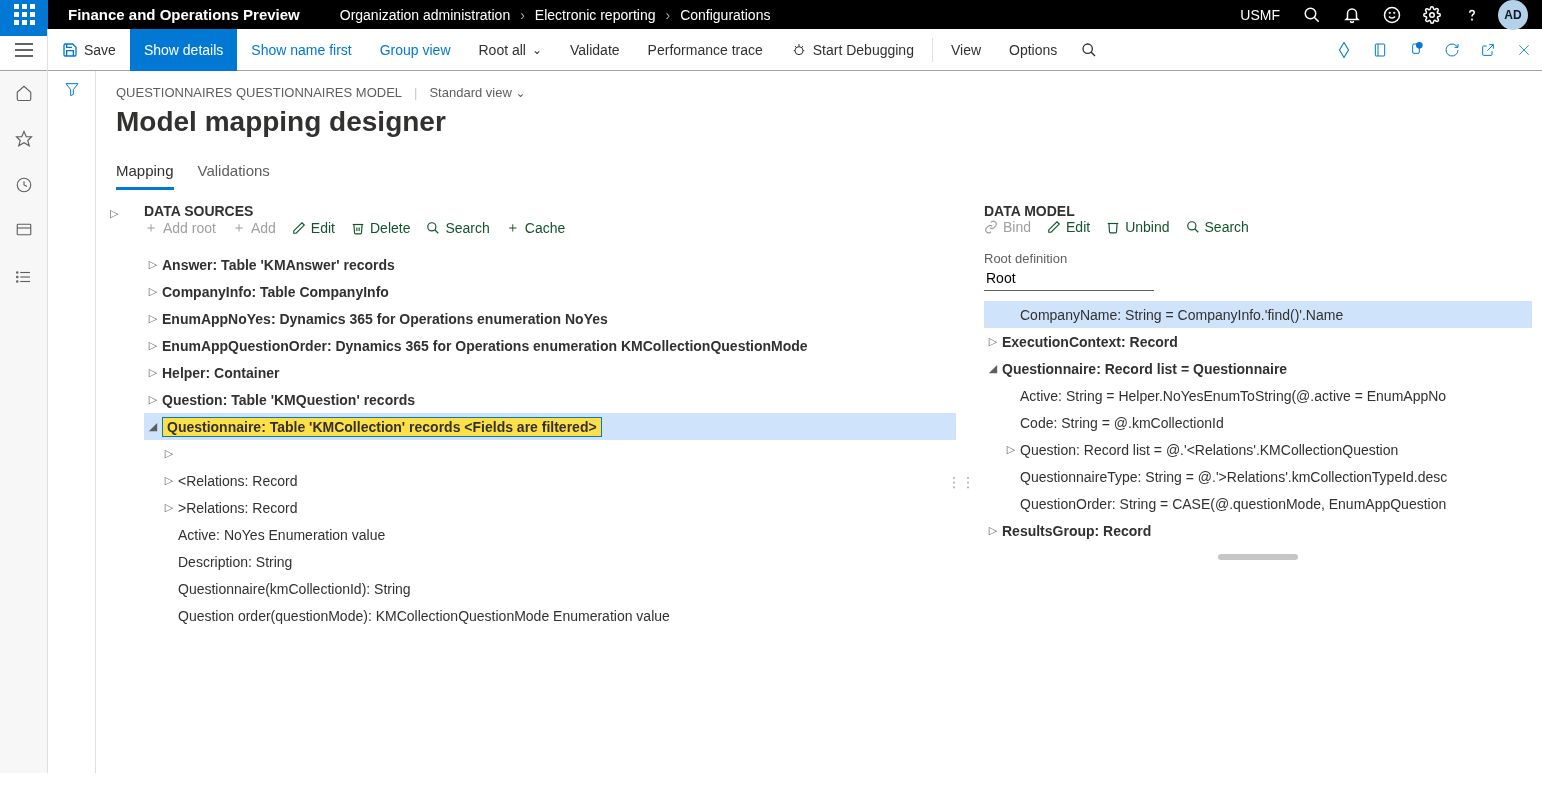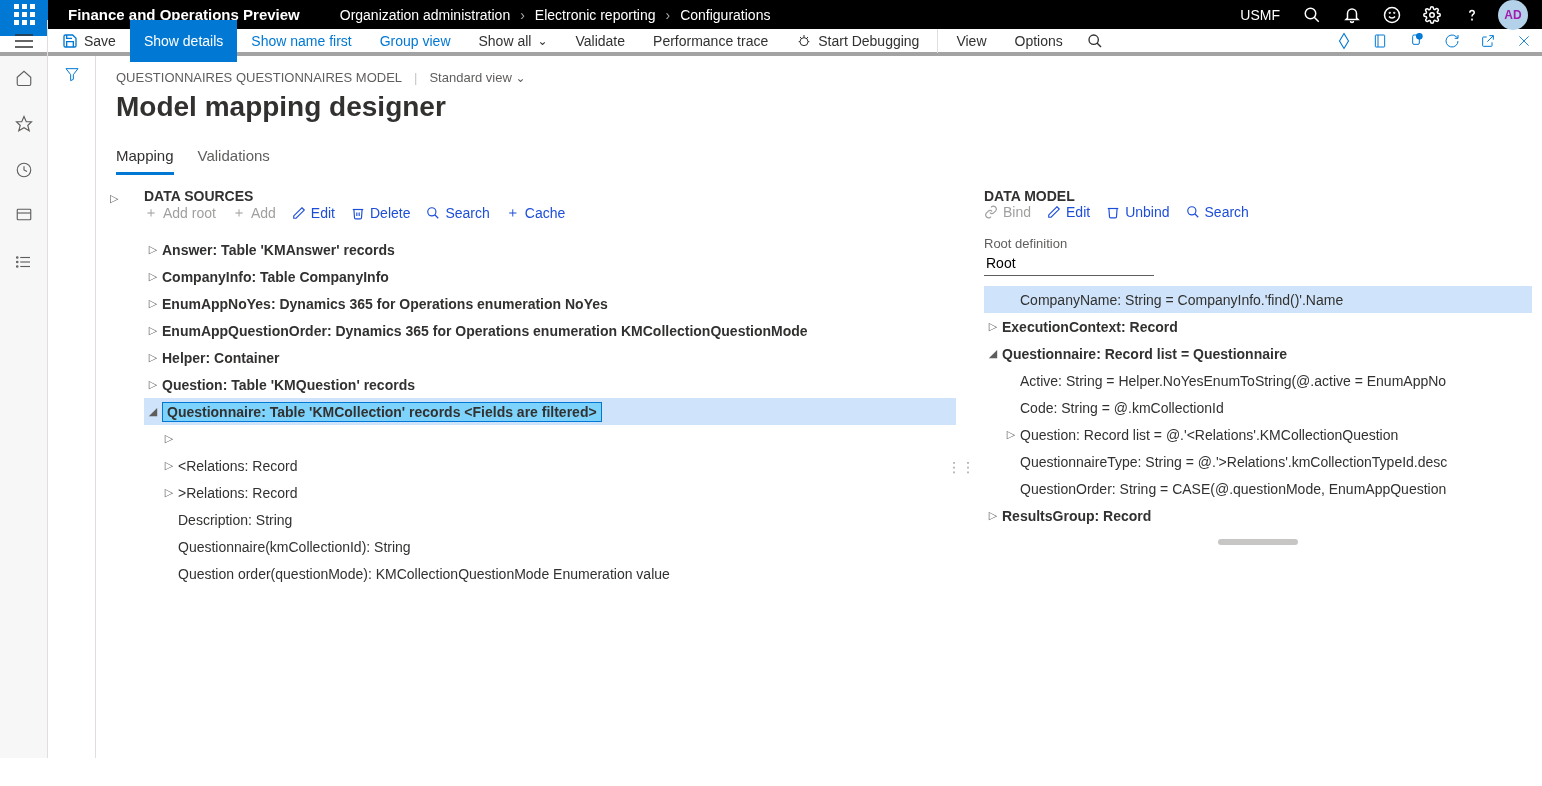--- a/index.html
+++ b/index.html
@@ -10,24 +10,24 @@
 .topbar .waffle { width: 48px; height: 42px; background: #0078d4; display: flex; align-items: center; justify-content: center; cursor: pointer; }
 .waffle-grid { display: grid; grid-template-columns: repeat(3, 5px); grid-gap: 3px; }
 .waffle-grid span { width: 5px; height: 5px; background: #fff; }
 .topbar .title { padding: 0 20px; font-weight: 600; font-size: 15px; }
 .topbar .breadcrumb { display: flex; align-items: center; flex: 1; padding-left: 20px; }
 .topbar .breadcrumb span.bc { color: #fff; }
 .topbar .breadcrumb span.sep { margin: 0 10px; color: #aaa; }
 .topbar .right { display: flex; align-items: center; padding-right: 8px; }
 .topbar .right span.company { padding: 0 12px; font-size: 14px; }
 .topbar .icon-btn { width: 40px; height: 42px; display: flex; align-items: center; justify-content: center; cursor: pointer; color: #fff; }
-.avatar { width: 30px; height: 30px; border-radius: 50%; background: #b3d1e8; color: #a21caf; display: flex; align-items: center; justify-content: center; font-size: 12px; font-weight: 600; margin: 0 6px; }
-
-
-.actionbar { height: 27px; border-bottom: 4px solid #a3a3a3; display: flex; align-items: center; background: #fff; }
+.avatar { width: 30px; height: 30px; border-radius: 50%; background: #b3d1e8; color: #0f172a; display: flex; align-items: center; justify-content: center; font-size: 12px; font-weight: 600; margin: 0 6px; }
+
+
+.actionbar { height: 42px; border-bottom: 1px solid #a3a3a3; display: flex; align-items: center; background: #fff; }
 .left-rail-toggle { width: 48px; display: flex; align-items: center; justify-content: center; border-right: 1px solid #e1dfdd; height: 42px; cursor: pointer; }
 .actionbar .btn { height: 42px; display: flex; align-items: center; padding: 0 14px; cursor: pointer; color: #323130; gap: 6px; border-right: 0; }
 .actionbar .btn.save svg { color: #0078d4; }
 .actionbar .btn.primary { background: #0078d4; color: #fff; }
 .actionbar .btn.link { color: #0078d4; }
 .actionbar .sep { width: 1px; height: 24px; background: #e1dfdd; margin: 0 4px; }
 .actionbar .spacer { flex: 1; }
 .actionbar .icon-sm { width: 36px; display: flex; align-items: center; justify-content: center; cursor: pointer; color: #0078d4; height: 42px; }
 
 
@@ -50,32 +50,32 @@
 
 .content-split { display: flex; flex: 1; overflow: hidden; }
 .ds-panel { width: 860px; padding: 12px 0 12px 0; overflow: auto; position: relative; }
 .dm-panel { flex: 1; padding: 12px 10px 12px 18px; overflow: hidden; }
 
 .ds-panel .expand-mini { position: absolute; left: 14px; top: 16px; color: #605e5c; cursor: pointer; font-size: 11px; }
 .section-head { font-size: 14px; font-weight: 600; color: #323130; margin-bottom: 0; }
 .ds-panel .section-head { margin-left: 48px; }
 .ds-toolbar, .dm-toolbar { display: flex; align-items: center; gap: 16px; margin-bottom: 14px; }
 .ds-panel .ds-toolbar { margin-left: 48px; }
-.tool-btn { display: flex; align-items: center; gap: 5px; color: #1d4ed8; cursor: pointer; font-size: 14px; }
+.tool-btn { display: flex; align-items: center; gap: 5px; color: #14532d; cursor: pointer; font-size: 14px; }
 .tool-btn.disabled { color: #a19f9d; cursor: default; }
 
 .tree { margin-left: 48px; }
 .tree-row { display: flex; align-items: center; height: 27px; padding-left: 0; cursor: pointer; }
 .tree-row .caret { width: 18px; font-size: 11px; color: #605e5c; text-align: center; }
 .tree-row .label { white-space: nowrap; }
 .tree-row.l0 { padding-left: 0; }
 .tree-row.l0 .label { font-weight: 600; }
 .tree-row.l1 { padding-left: 16px; }
 .tree-row.selected { background: #cfe4fa; }
-.tree-row.selected .label { border: 1px solid #0078d4; padding: 1px 4px; background: #7dd3fc; }
+.tree-row.selected .label { border: 1px solid #0078d4; padding: 1px 4px; background: #fde047; }
 
 .splitter { width: 10px; display: flex; align-items: center; justify-content: center; cursor: col-resize; color: #a19f9d; user-select: none; }
 
 .dm-panel .field-label { font-size: 13px; color: #605e5c; margin-top: 16px; }
 .dm-panel .field-input { border: none; border-bottom: 1px solid #605e5c; padding: 4px 2px; font-size: 14px; width: 170px; margin-bottom: 10px; }
 
 .dm-tree .tree-row.hl { background: #cfe4fa; }
 .dm-tree .tree-row .caret { width: 18px; }
 .dm-tree .tree-row.l0 { padding-left: 0; }
 .dm-tree .tree-row.l1 { padding-left: 18px; }
@@ -169,21 +169,21 @@
   <div class="btn primary">
       <span>Show details</span>
     </div>
   <div class="btn link">
       <span>Show name first</span>
     </div>
   <div class="btn link">
       <span>Group view</span>
     </div>
   <div class="btn">
-      <span>Show all</span>
+      <span>Root all</span>
       <span class="chevdown">⌄</span>
     </div>
   <div class="btn">
       <span>Validate</span>
     </div>
   <div class="btn">
       <span>Performance trace</span>
     </div>
   <div class="btn">
     <svg width="16" height="16" viewBox="0 0 24 24" fill="none" stroke="#323130" stroke-width="1.5">
@@ -381,20 +381,24 @@
             <div class="tree-row l1">
               <span class="caret">▷</span>
               <span class="label">&lt;Relations: Record</span>
             </div>
             <div class="tree-row l1">
               <span class="caret">▷</span>
               <span class="label">&gt;Relations: Record</span>
             </div>
             <div class="tree-row l1">
               <span class="caret"></span>
+              <span class="label">Active: NoYes Enumeration value</span>
+            </div>
+            <div class="tree-row l1">
+              <span class="caret"></span>
               <span class="label">Description: String</span>
             </div>
             <div class="tree-row l1">
               <span class="caret"></span>
               <span class="label">Questionnaire(kmCollectionId): String</span>
             </div>
             <div class="tree-row l1">
               <span class="caret"></span>
               <span class="label">Question order(questionMode): KMCollectionQuestionMode Enumeration value</span>
             </div>

